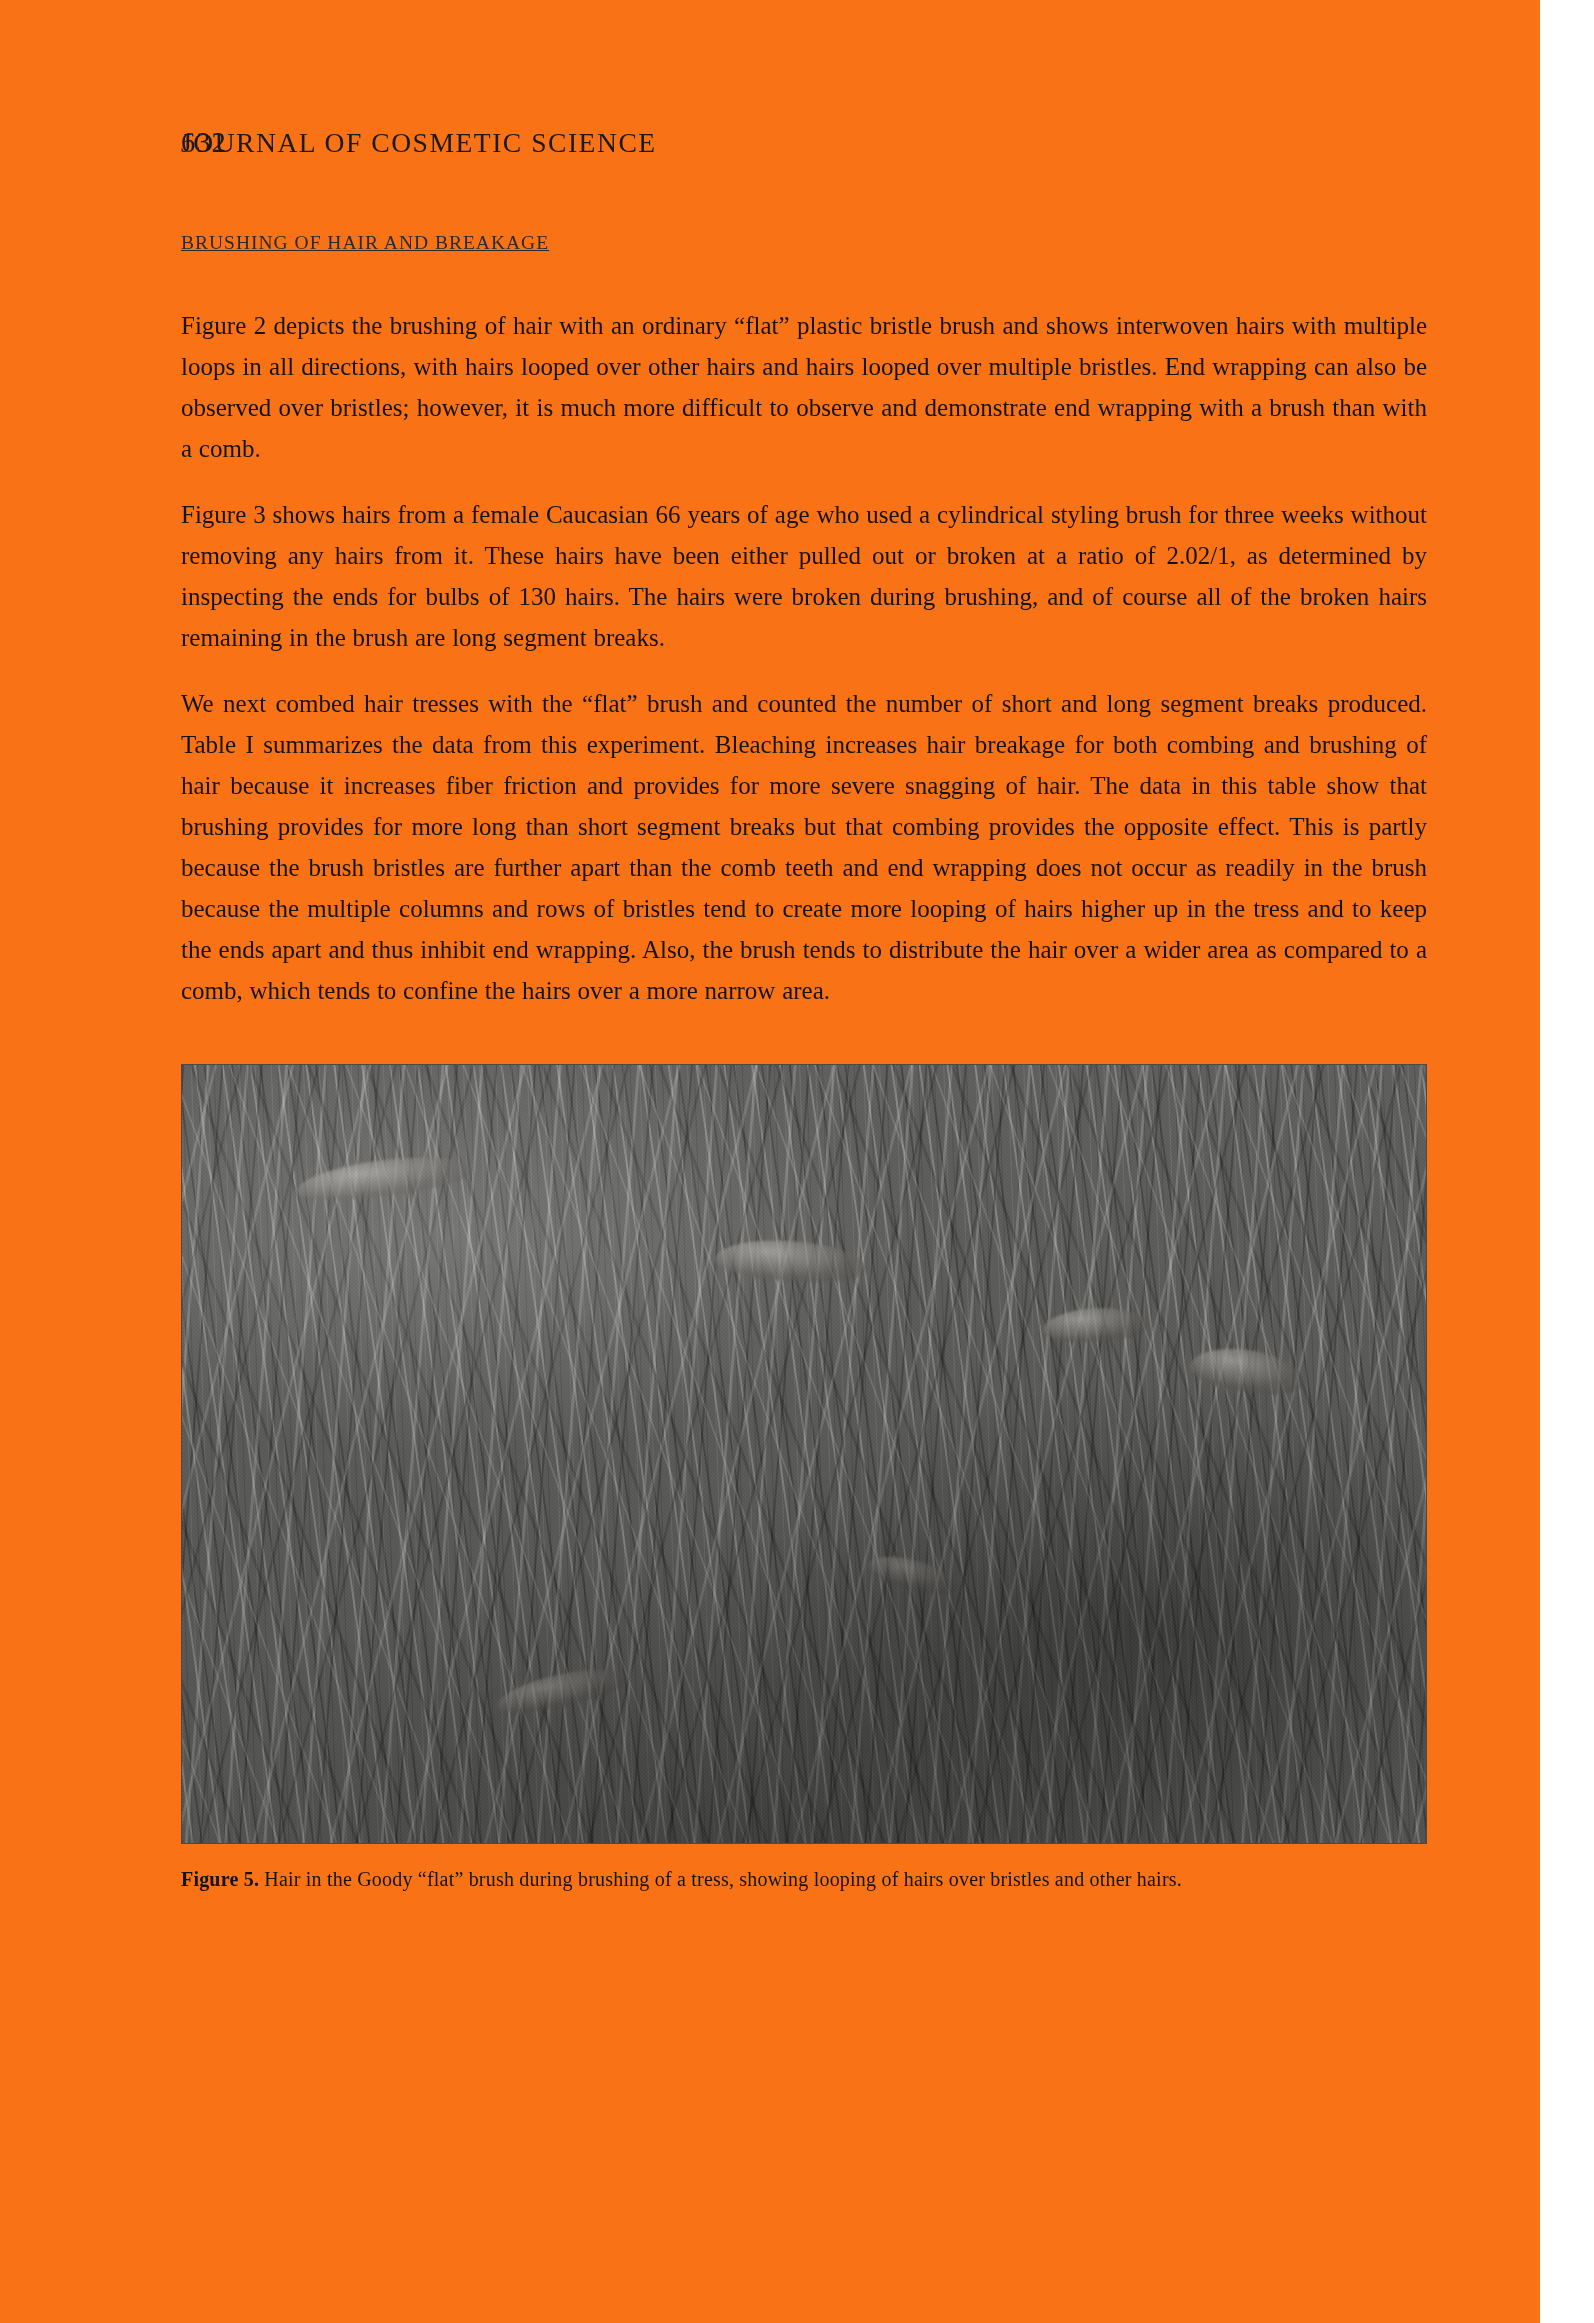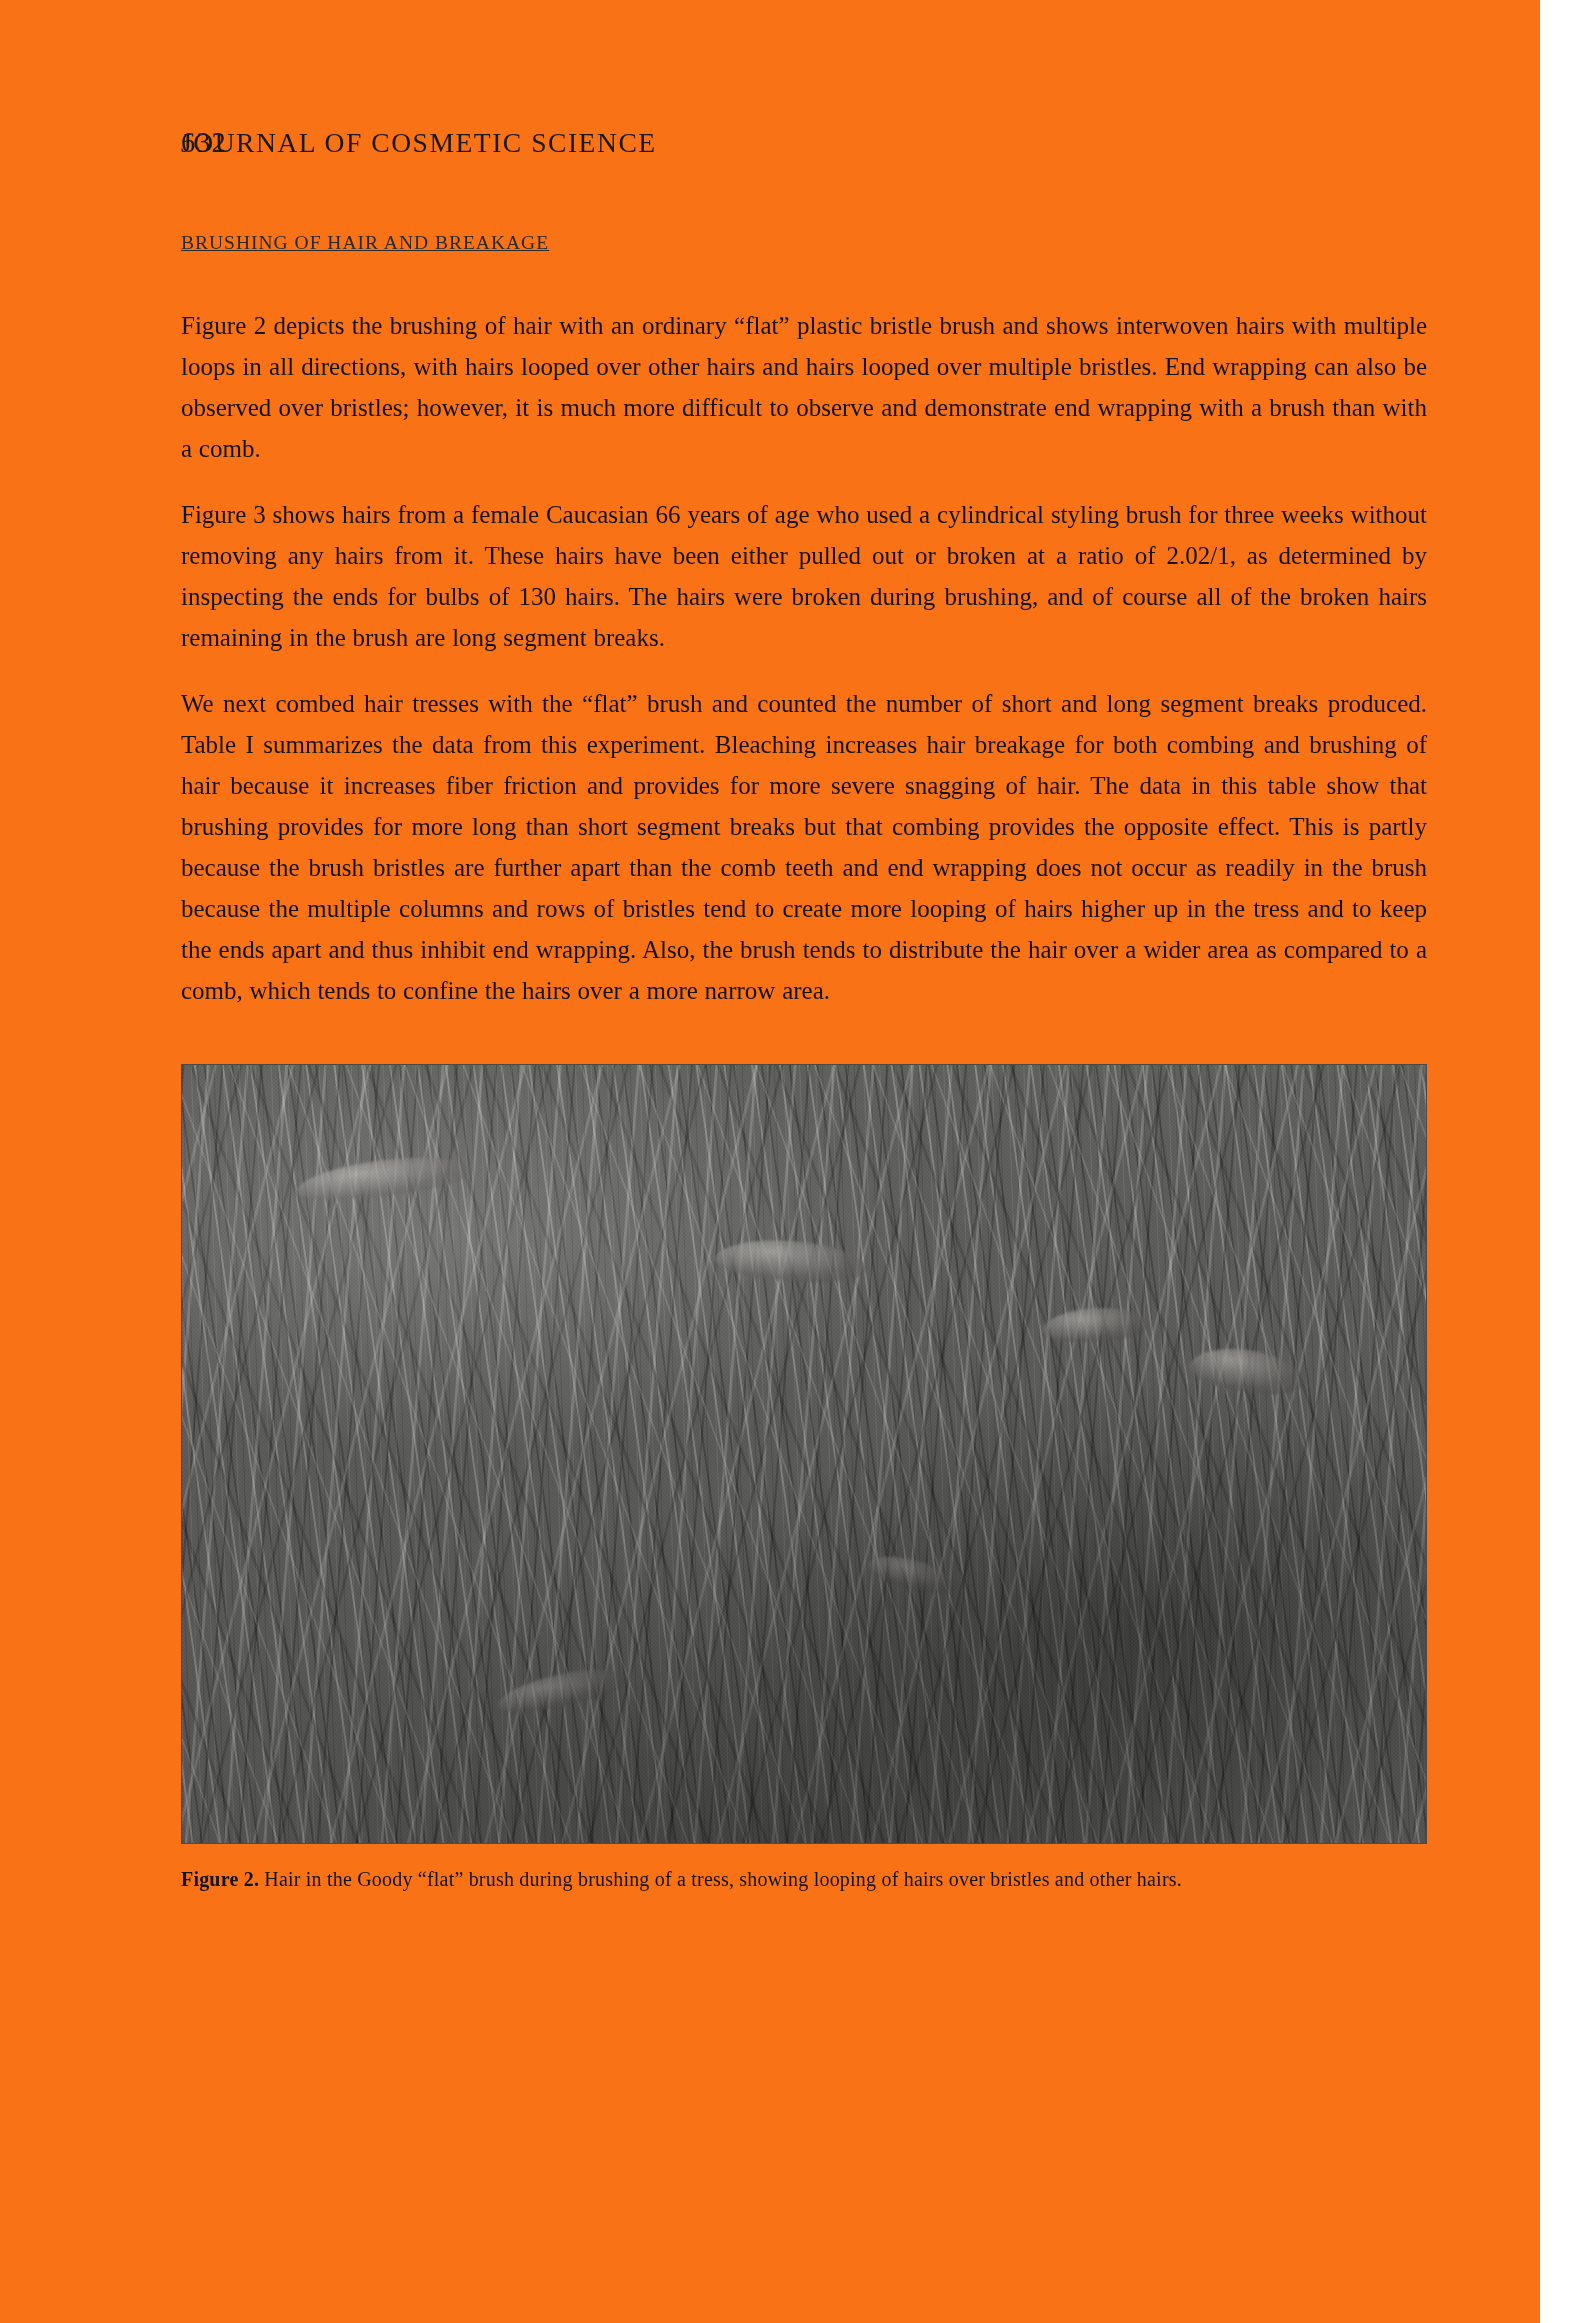--- a/index.html
+++ b/index.html
@@ -206,20 +206,20 @@
         <div class="bristle b1"></div>
         <div class="bristle b2"></div>
         <div class="bristle b3"></div>
         <div class="bristle b4"></div>
         <div class="bristle b5"></div>
         <div class="bristle b6"></div>
         <div class="shade"></div>
         <div class="grain"></div>
       </div>
       <div class="figure-caption">
-        <span class="lbl">Figure 2.</span>
+        <span class="lbl">Figure 5.</span>
         <span>Hair in the Goody “flat” brush during brushing of a tress, showing looping of hairs over bristles and other hairs.</span>
       </div>
     </div>
 
   </div>
 </div>
 
 
 </body></html>

